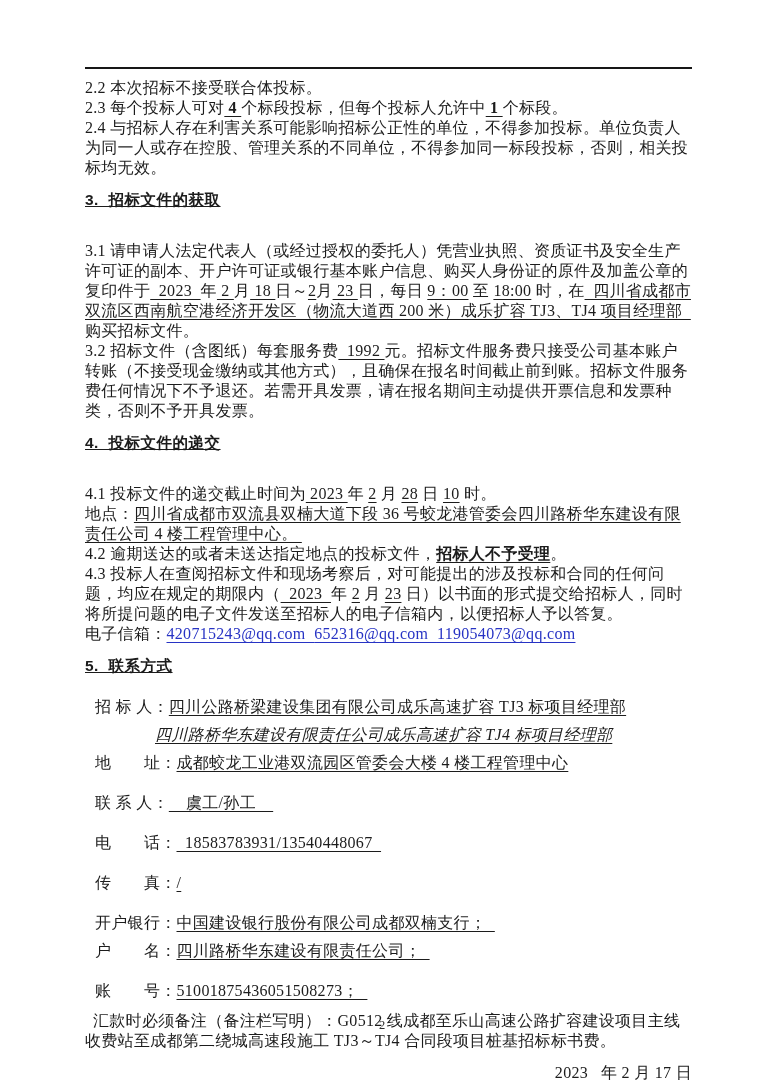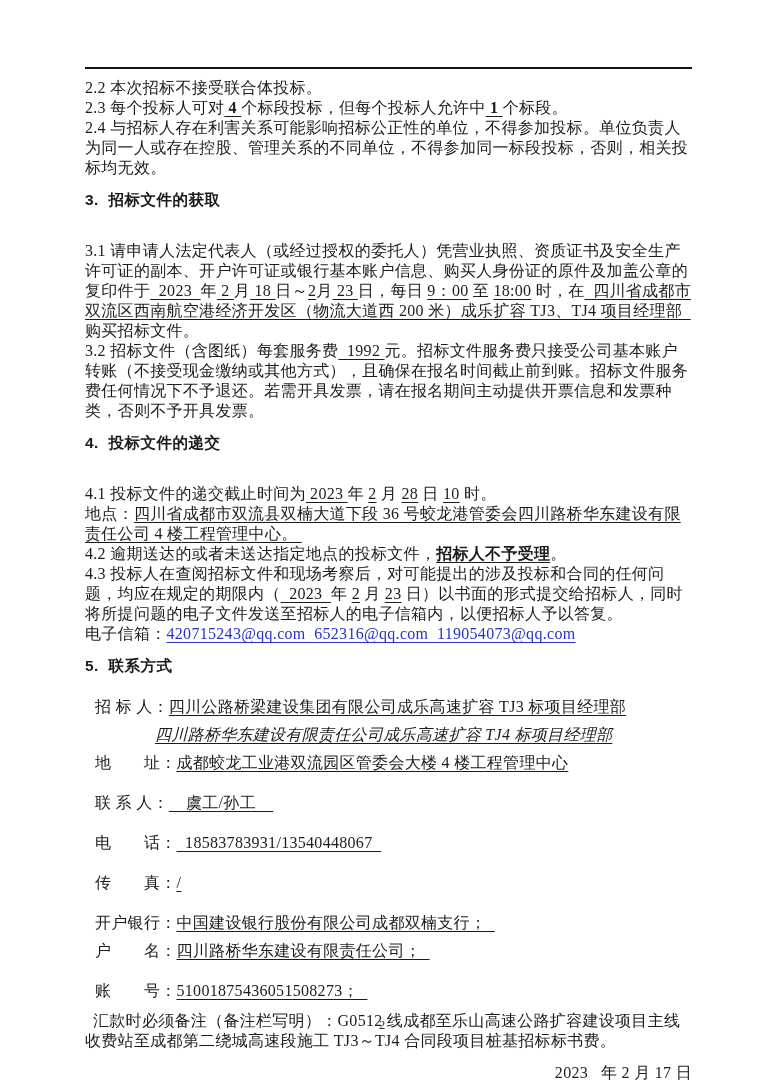--- a/index.html
+++ b/index.html
@@ -26,20 +26,21 @@
     white-space: pre-wrap;
     word-break: break-all;
   }
   .content p.heading {
     font-family: "Liberation Sans", "DejaVu Sans", sans-serif;
     font-weight: 700;
     font-size: 15.5px;
     line-height: 22px;
     letter-spacing: 0.5px;
     margin: 11px 0 30px 0;
+    text-decoration: underline;
   }
   .content p[data-name="heading-5"] { margin-bottom: 12px; }
   .content p.contact { margin-bottom: 8px; padding-left: 10px; margin-top: 20px; }
   .content p.contact-cont { margin-bottom: 8px; padding-left: 70px; font-style: italic; }
   .content p[data-name="contact-address"],
   .content p[data-name="contact-account-name"] { margin-top: 7px; }
   .content p.note { margin-top: 10px; text-indent: 8px; }
   .content p.date { text-align: right; margin-top: 12px; }
   .u {
     text-decoration: underline;

